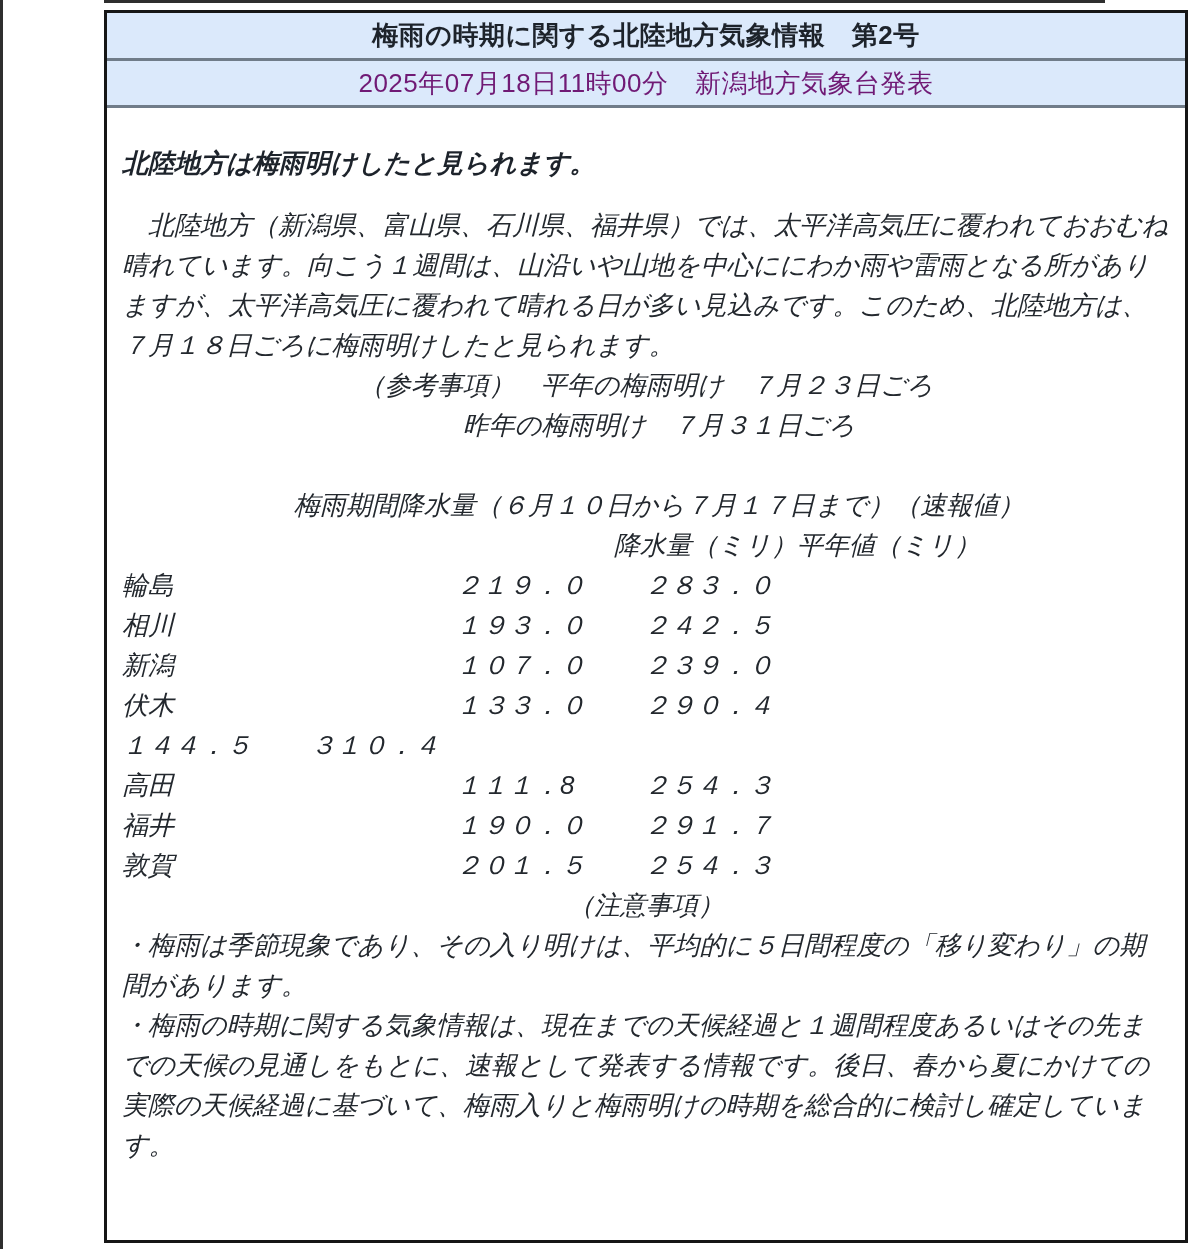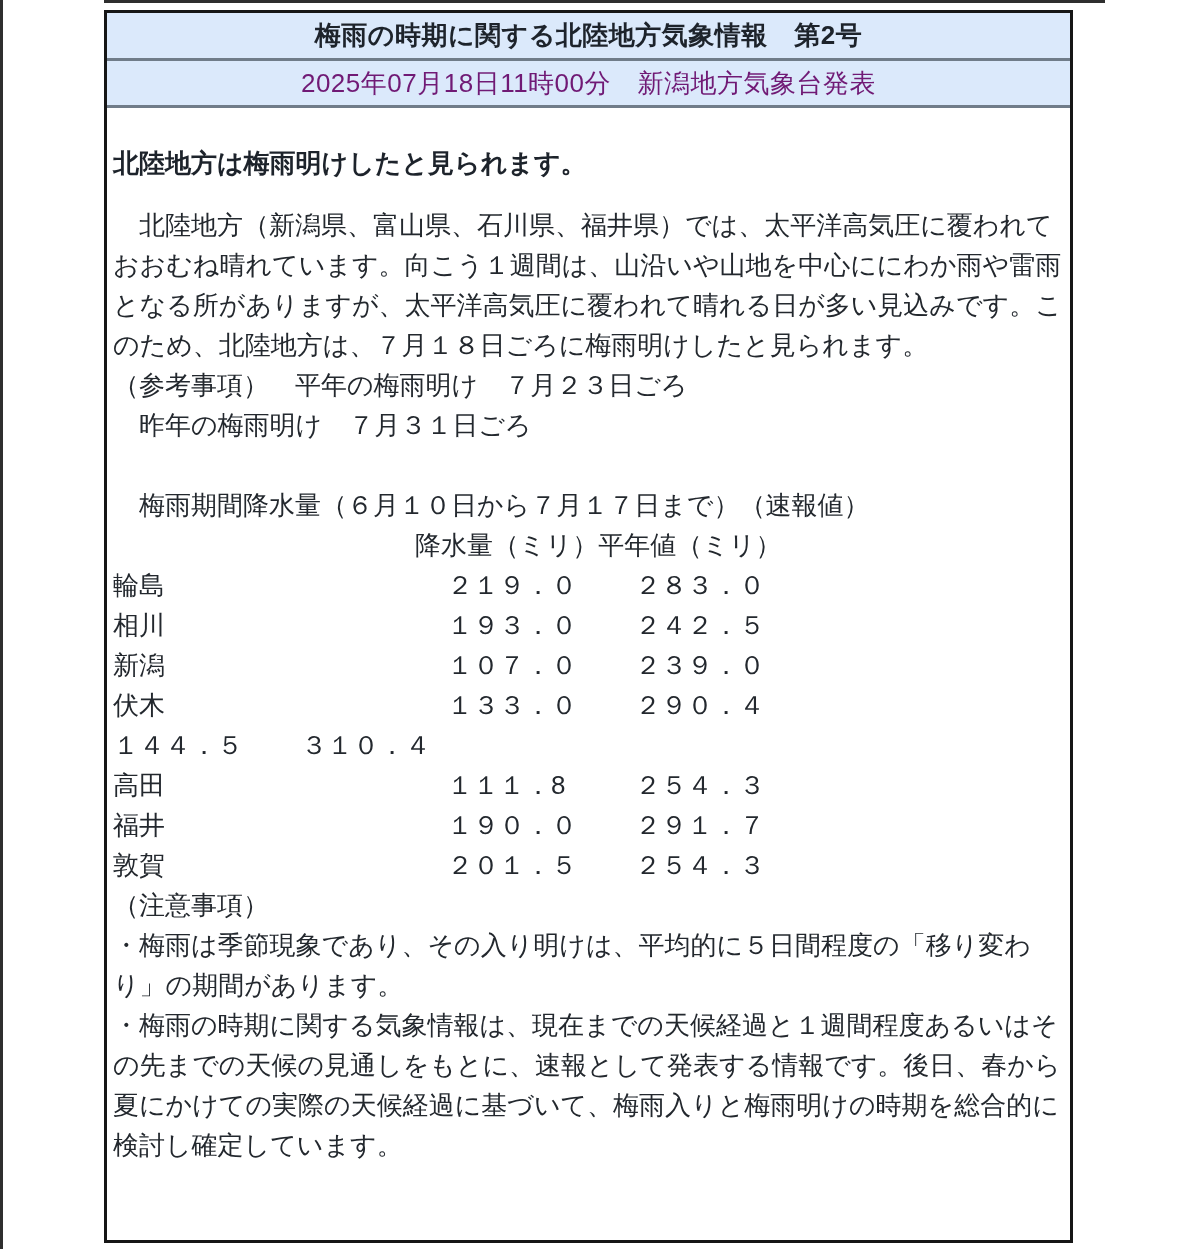--- a/index.html
+++ b/index.html
@@ -20,45 +20,46 @@
   }
   .top-edge {
     position: absolute;
     left: 104px; top: 0;
     width: 1001px; height: 3px;
     background: #2e2e2e;
   }
   .bulletin {
     position: absolute;
     left: 104px; top: 10px;
-    width: 969px; height: 1233px;
+    width: 1084px; height: 1233px;
     box-sizing: border-box;
     border: 3px solid #161616;
     background: #ffffff;
   }
   .bar {
     background: #dbe9fb;
     display: flex;
     align-items: center;
     justify-content: center;
     font-size: 26px;
     letter-spacing: 0.5px;
   }
   .title-bar { height: 45px; font-weight: bold; color: #1d232b; }
   .date-bar  { height: 44px; color: #701a75; }
   .divider { height: 3px; background: #707c89; }
   .content {
-    padding: 0 6px;
+    padding: 0 15px;
     font-size: 26px;
     line-height: 40px;
     color: #23282e;
+    font-style: italic;
   }
   .headline { font-weight: bold; margin: 35px 0 0 0; color: #1d232b; }
   .para { margin: 22px 0 0 0; }
-  .line { margin: 0; }
+  .line { margin: 0; text-align: center; }
   .blank-line { height: 40px; }
   .table-head { padding-left: 302px; }
   .trow { display: flex; }
   .trow .c1 { width: 334px; }
   .trow .c2 { width: 188px; }
   .note { margin: 0; }
 </style>
 </head>
 <body>
 

